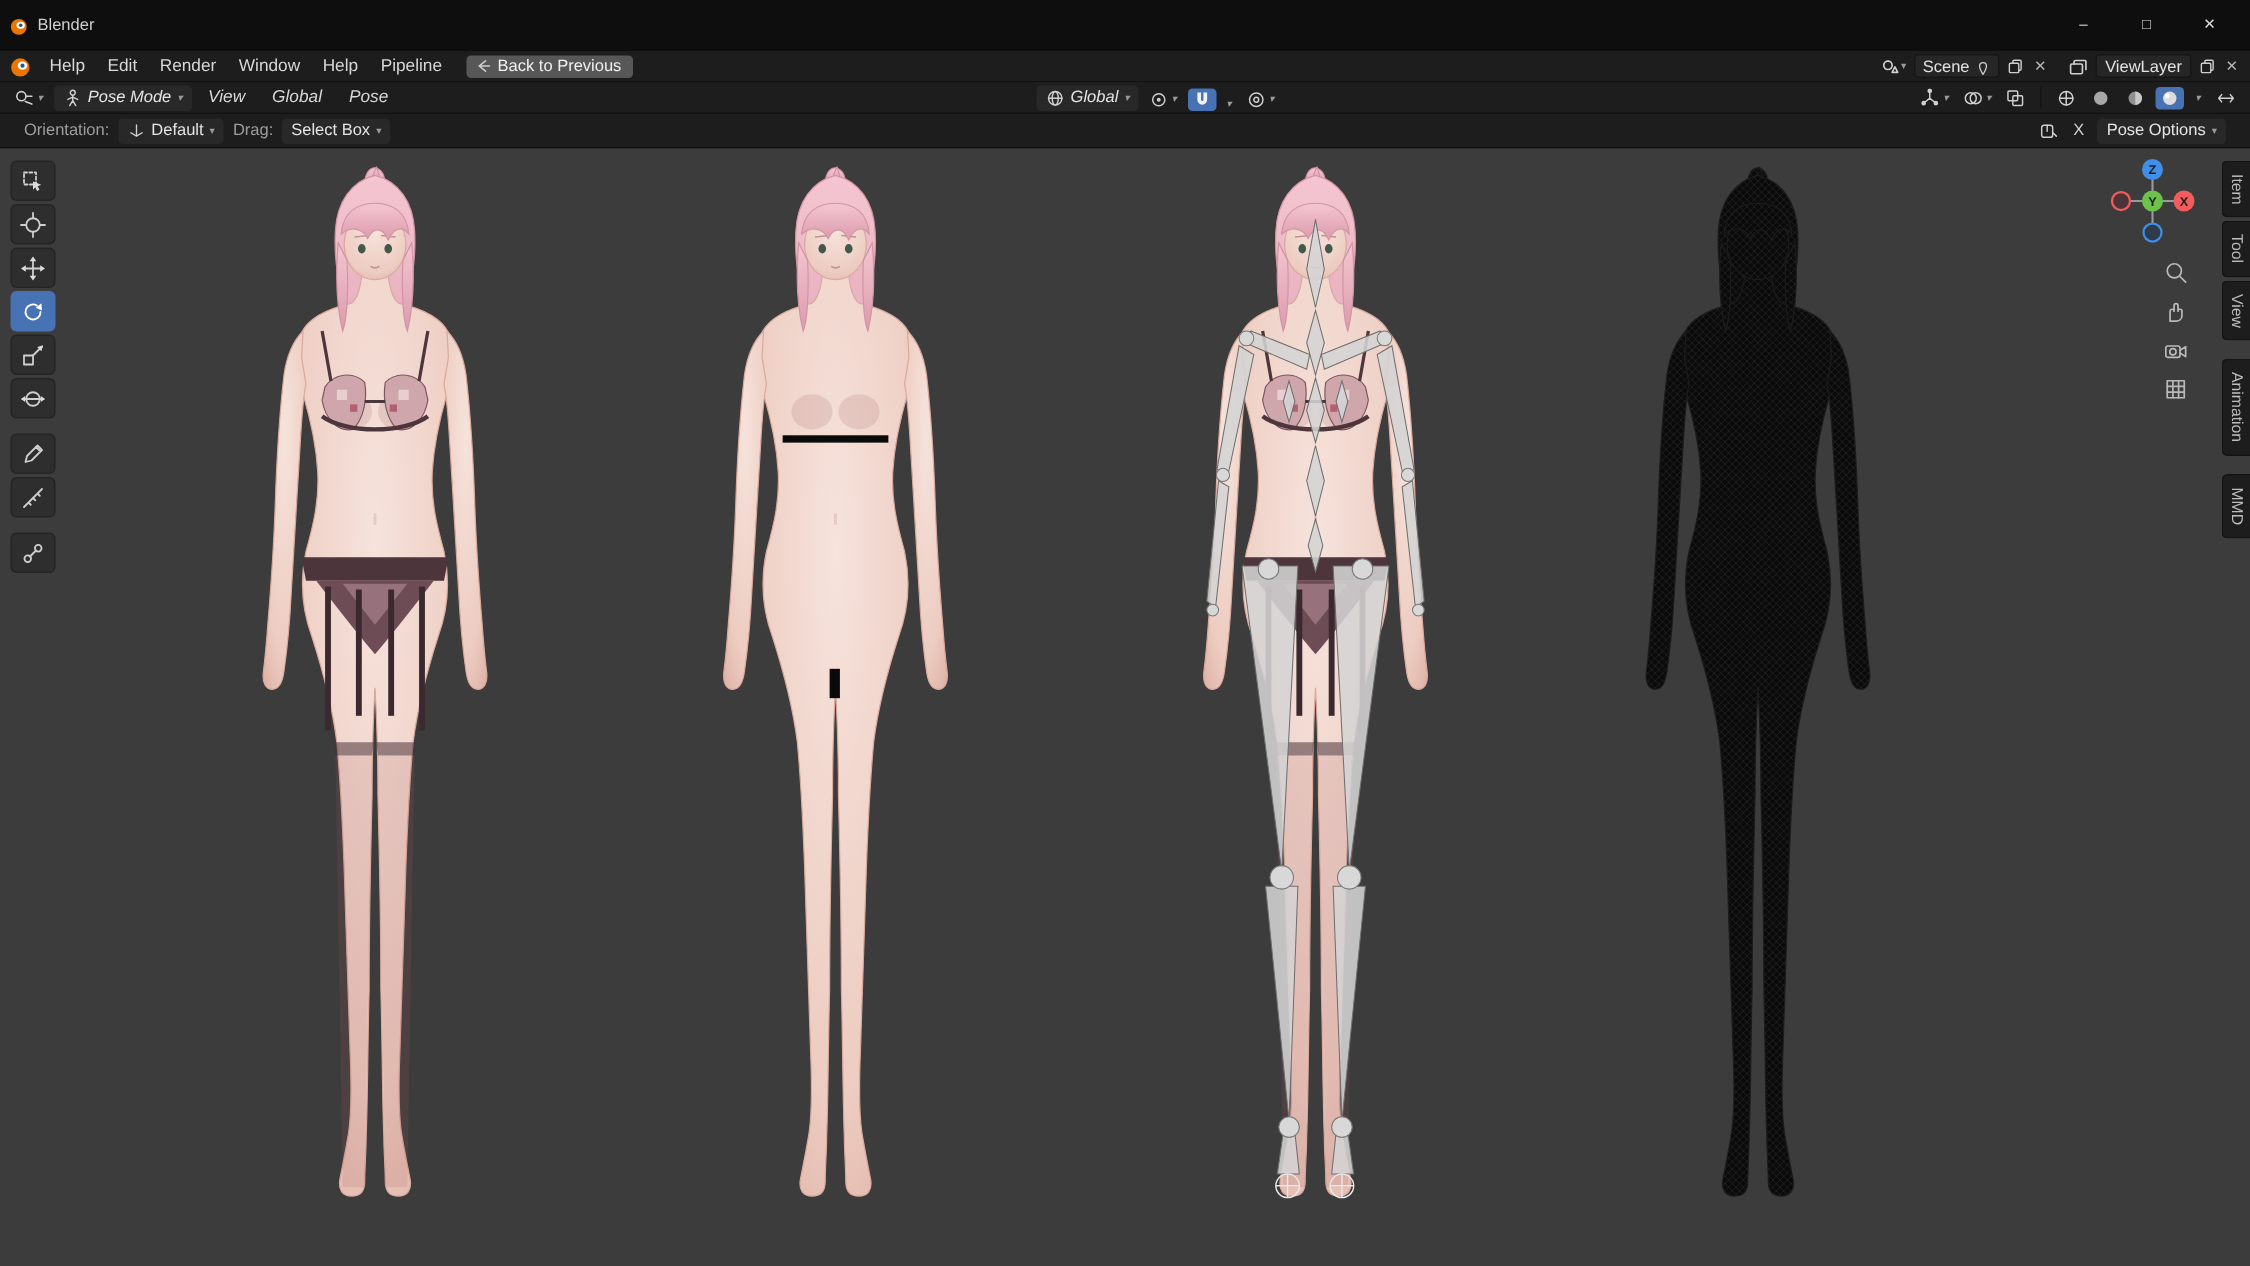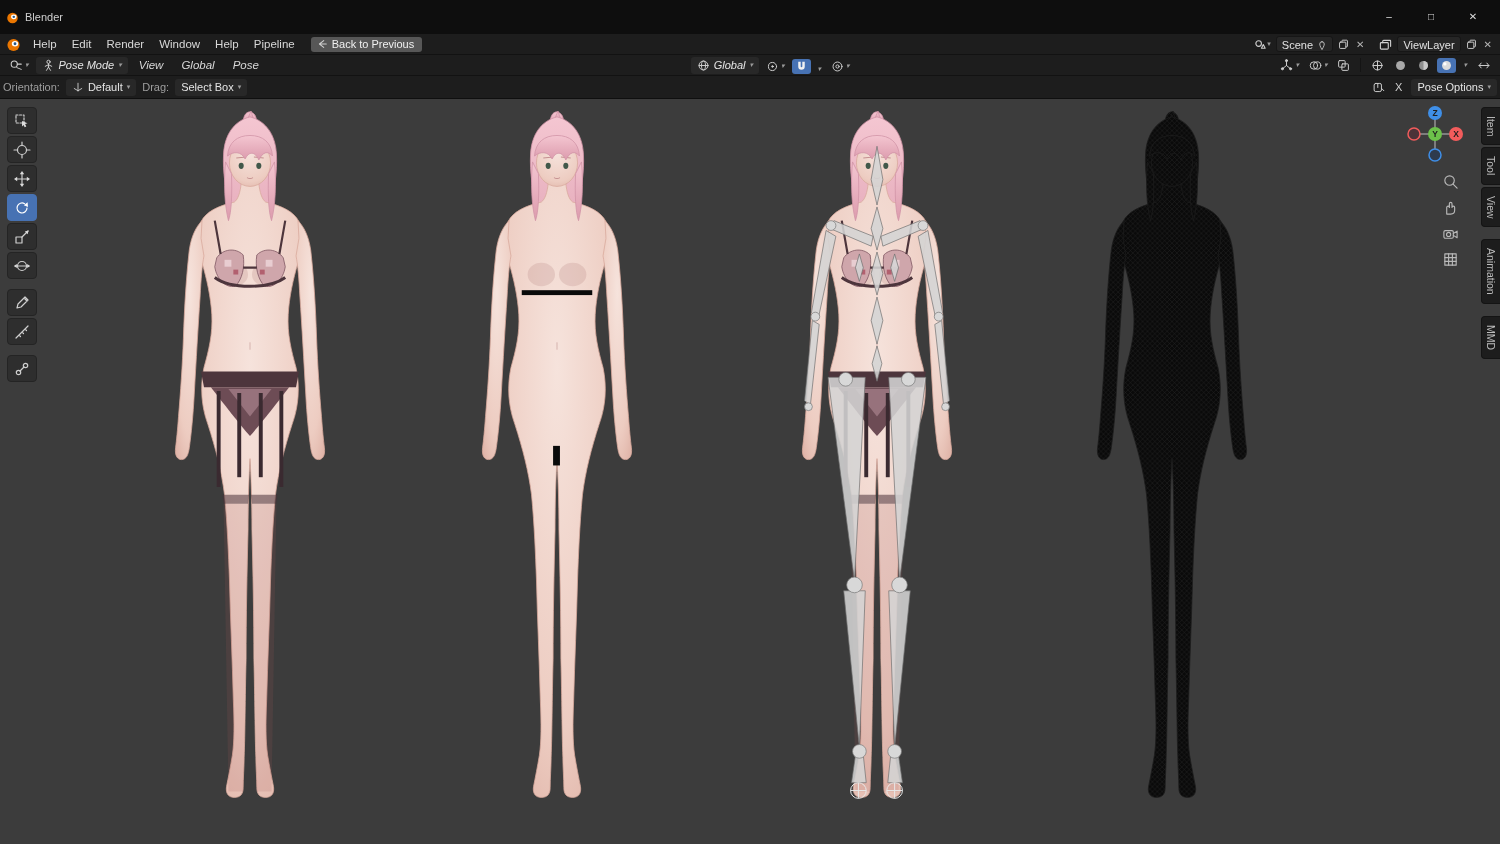--- a/index.html
+++ b/index.html
@@ -22,21 +22,21 @@
 
   .vheader{ height:21px; background:#1d1d1d; border-bottom:1px solid #121212; display:flex; align-items:center; padding:0 6px; gap:4px;font-style:italic; }
   .pill{ background:#282828; border-radius:3px; display:flex; align-items:center; gap:4px; padding:1px 6px; height:17px; font-size:11px; color:#e4e4e4; }
   .chev{ font-size:7px; color:#9a9a9a; }
   .h-center{ margin:0 auto; display:flex; align-items:flex-end; gap:4px; }
   .h-right{ display:flex; align-items:center; gap:4px; }
   .icon-btn{ display:flex; align-items:center; gap:2px; padding:1px 3px; border-radius:3px; }
   .icon-btn.active{ background:#4772b3; }
   .divider{ width:1px; height:14px; background:#141414; margin:0 3px; }
 
-  .toolsettings{ height:23px; background:#1d1d1d; border-bottom:1px solid #0f0f0f; display:flex; align-items:center; padding:0 3px; gap:6px; }
+  .toolsettings{ height:23px; background:#1d1d1d; border-bottom:1px solid #0f0f0f; display:flex; align-items:center; padding:0 16px; gap:6px; }
   .ts-label{ color:#9e9e9e; font-size:11px; }
   .ts-right{ margin-left:auto; display:flex; align-items:center; gap:6px; }
   .x-label{ color:#cfcfcf; font-size:11px; padding:0 3px; }
 
   
   .viewport{ position:relative; height:744px; background:#3c3c3c; overflow:hidden; }
 
   .toolbar{ position:absolute; left:7px; top:8px; display:flex; flex-direction:column; gap:2px; }
   .tool-btn{ width:30px; height:27px; background:#2e2e2e; border:1px solid #242424; border-radius:4px;
              display:flex; align-items:center; justify-content:center; }

